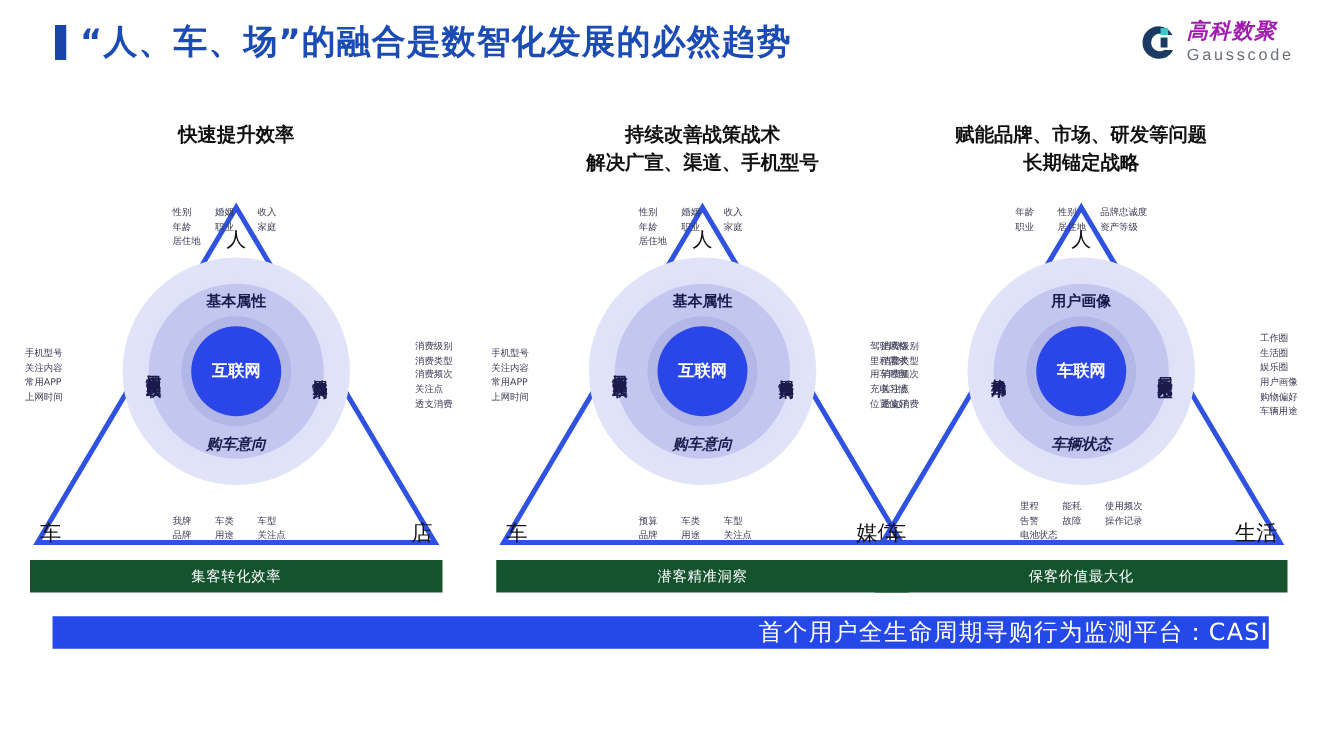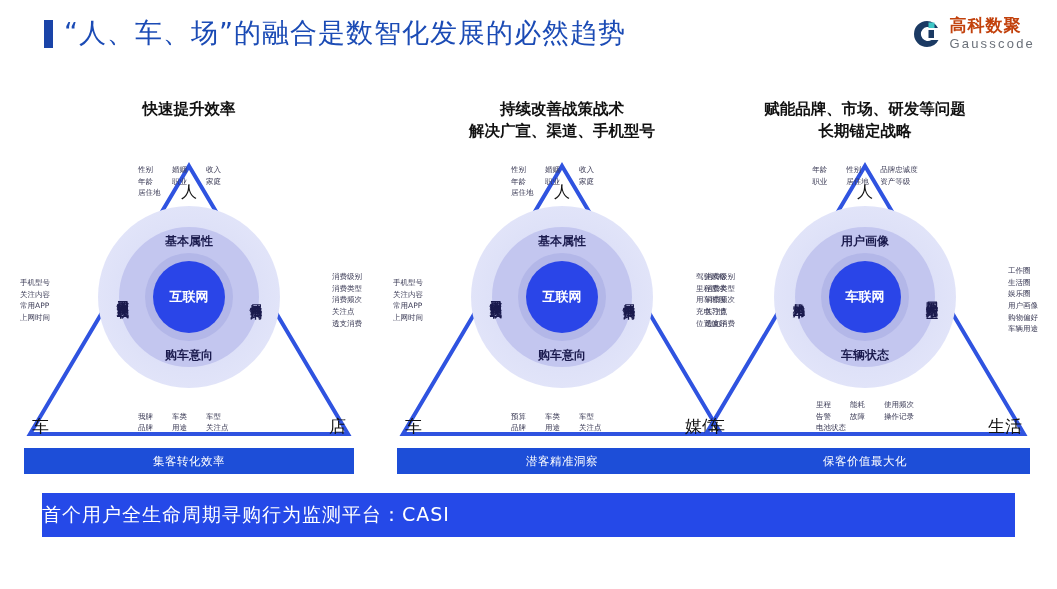--- a/index.html
+++ b/index.html
@@ -15,33 +15,34 @@
   
   .header{
     position:absolute;left:0;top:0;width:1057px;height:68px;
   }
   .title-bullet{
     position:absolute;left:44px;top:20px;width:9px;height:28px;
     background:#1a44a8;
   }
   .slide-title{
     position:absolute;left:64px;top:15px;
-    font-size:27px;font-weight:normal;color:#1b4bb5;
+    font-size:27px;font-weight:bold;color:#1b4bb5;
     letter-spacing:1px;white-space:nowrap;
     font-family:"DejaVu Sans","Liberation Sans",sans-serif;
   }
   .logo-wrap{
     position:absolute;right:22px;top:17px;
     display:flex;align-items:center;gap:7px;
   }
   .logo-mark{width:30px;height:30px;position:relative;flex:0 0 auto;}
   .logo-text{display:flex;flex-direction:column;line-height:1;}
   .logo-cn{
-    font-size:17px;font-weight:bold;color:#c2410c;letter-spacing:1px;
-    font-family:"DejaVu Sans","Liberation Sans",sans-serif;
+    font-size:17px;font-weight:bold;color:#a21caf;letter-spacing:1px;
+    font-family:"DejaVu Sans","Liberation Sans",sans-serif;
+    font-style:italic;
   }
   .logo-en{
     font-size:13px;color:#6a7079;letter-spacing:2.2px;margin-top:3px;
     font-family:"Liberation Sans",sans-serif;
   }
 
   
   .col{position:absolute;top:98px;width:330px;height:420px;}
   .col-0{left:24px;}
   .col-1{left:363px;margin-left:34px;}
@@ -96,21 +97,21 @@
     color:#ffffff;font-size:13px;font-weight:bold;white-space:nowrap;
     font-family:"DejaVu Sans","Liberation Sans",sans-serif;
   }
 
   .ring-label{
     position:absolute;color:#1a1a4d;font-weight:bold;font-size:12px;
     white-space:nowrap;
     font-family:"DejaVu Sans","Liberation Sans",sans-serif;
   }
   .rl-top{left:50%;top:27px;transform:translateX(-50%);}
-  .rl-bottom{left:50%;bottom:24px;transform:translateX(-50%);}
+  .rl-bottom{left:50%;bottom:24px;transform:translateX(-50%);font-style:italic;}
   .rl-left{
     left:16px;top:50%;transform:translateY(-50%);
     writing-mode:vertical-rl;text-orientation:upright;letter-spacing:-1px;
   }
   .rl-right{
     right:16px;top:50%;transform:translateY(-50%);
     writing-mode:vertical-rl;text-orientation:upright;letter-spacing:-1px;
   }
 
   
@@ -130,30 +131,30 @@
   .attr-bottom{left:50%;bottom:-2px;transform:translateX(-50%);text-align:left;}
   .attr-left{left:-4px;top:50%;transform:translateY(-50%);text-align:left;}
   .attr-right{right:-8px;top:50%;transform:translateY(-50%);text-align:left;}
   .attr .row{display:block;}
   .attr-top .row span,.attr-bottom .row span{display:inline-block;width:34px;}
   .attr-top .row span.w2,.attr-bottom .row span.w2{width:auto;}
 
   
   .bar{
     position:absolute;left:0;top:350px;width:330px;height:26px;
-    background:#1d4ed8;display:flex;align-items:center;justify-content:center;
+    background:#14532d;display:flex;align-items:center;justify-content:center;
   }
   .bar-text{
     color:#fff;font-size:11.5px;letter-spacing:.5px;
     font-family:"DejaVu Sans","Liberation Sans",sans-serif;
   }
 
   .footer-bar{
-    position:absolute;left:42px;top:493px;width:973px;height:44px;
-    background:#2549e8;display:flex;align-items:center;justify-content:flex-start;
+    position:absolute;left:42px;top:493px;width:973px;height:26px;
+    background:#2549e8;display:flex;align-items:center;justify-content:flex-end;
   }
   .footer-text{
     color:#fff;font-size:19px;letter-spacing:1px;
     font-family:"DejaVu Sans","Liberation Sans",sans-serif;
   }
 </style>
 </head>
 <body>
 
 <div class="slide">

